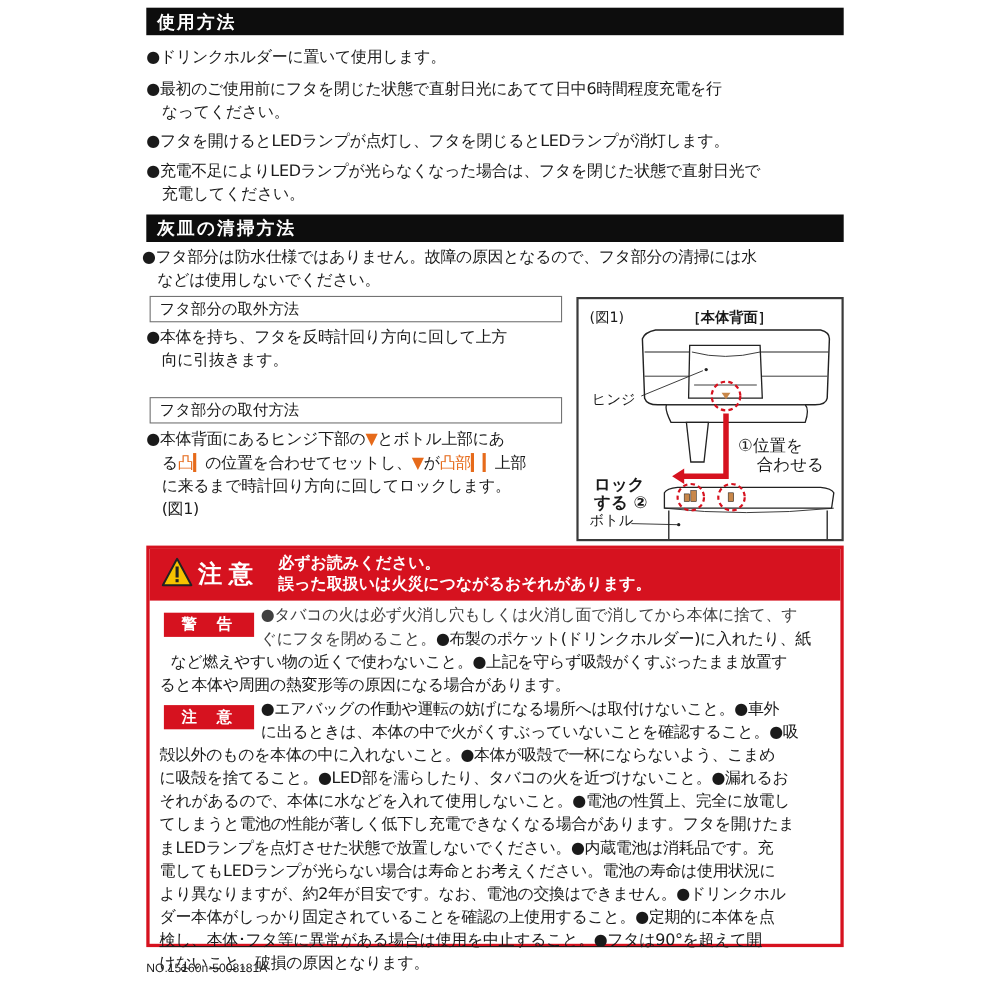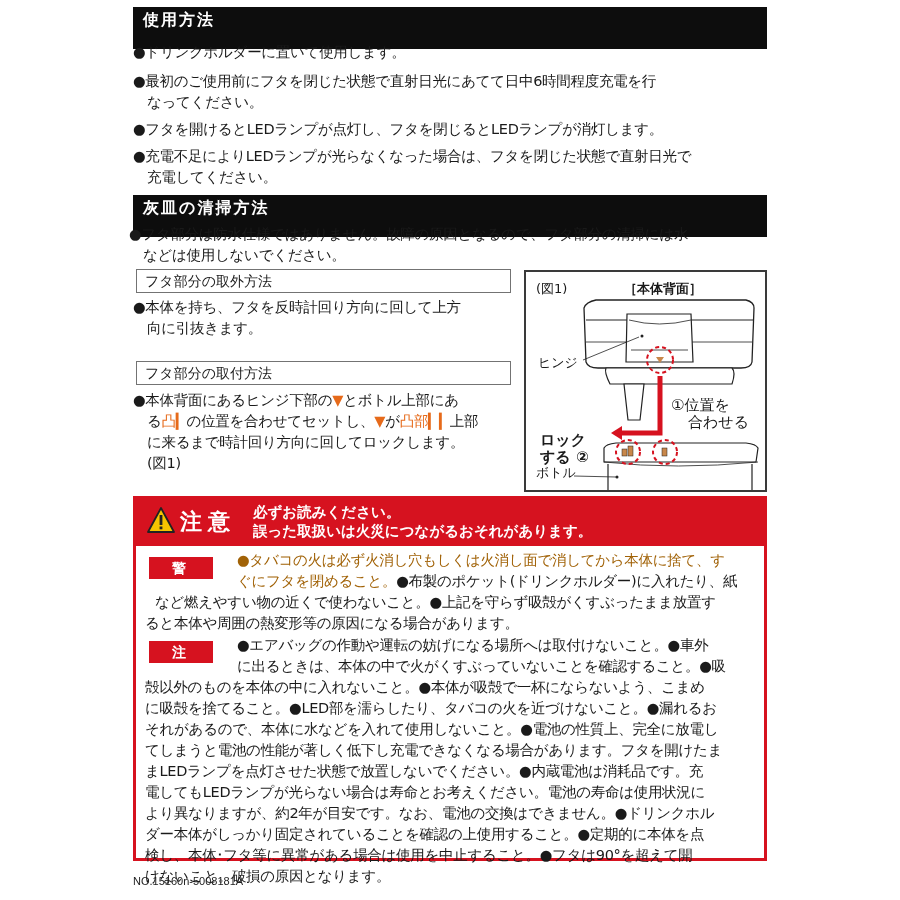--- a/index.html
+++ b/index.html
@@ -2,21 +2,21 @@
 <html><head>
 <meta charset="utf-8">
 <style>
   * { box-sizing: border-box; margin: 0; padding: 0; }
   html, body { width: 900px; height: 900px; background: #ffffff; overflow: hidden; }
   body { font-family: "DejaVu Sans", "Liberation Sans", sans-serif; color: #1a1a1a; position: relative; }
 
   .page { position: absolute; left: 133px; top: 0; width: 634px; }
 
   .section-bar {
-    position: absolute; left: 0; width: 634px; height: 42px;
+    position: absolute; left: 0; width: 634px; height: 25px;
     background: #0d0d0d; color: #ffffff;
     font-weight: bold; font-size: 16px; line-height: 25px;
     padding-left: 10px; letter-spacing: 2px;
   }
 
   .para {
     position: absolute; font-size: 14.5px; line-height: 21px;
     letter-spacing: -0.3px; white-space: nowrap;
   }
   .para .indent { padding-left: 14px; display: block; }
@@ -47,30 +47,30 @@
     position: absolute; left: 44px; top: 8px; color: #fff;
     font-size: 22px; font-weight: bold; letter-spacing: 6px;
   }
   .caution-sub {
     position: absolute; left: 117px; top: 4px; color: #fff;
     font-size: 14.5px; font-weight: bold; line-height: 19px; white-space: nowrap;
   }
   .warn-icon { position: absolute; left: 10px; top: 7px; }
 
   .label-badge {
-    position: absolute; width: 64px; height: 22px; background: #d6121f; color: #fff;
+    position: absolute; width: 82px; height: 22px; background: #d6121f; color: #fff;
     font-weight: bold; font-size: 14px; line-height: 22px; text-align: center;
     letter-spacing: 18px; padding-left: 14px;
   }
 
   .body-text {
     position: absolute; font-size: 14.5px; line-height: 21.5px;
     letter-spacing: -0.3px; white-space: nowrap;
   }
-  .red { color: #a16207; }
+  .red { color: #404040; }
 
   .footer-code {
     position: absolute; left: 133px; top: 875px; font-size: 11px; color: #222;
     font-family: "Liberation Sans", sans-serif;
   }
 </style>
 </head>
 <body>
 
 <div class="page">
@@ -197,18 +197,18 @@
     <div class="body-text" style="left:101px; top:136px;">●エアバッグの作動や運転の妨げになる場所へは取付けないこと。●車外</div>
     <div class="body-text" style="left:101px; top:157px;">に出るときは、本体の中で火がくすぶっていないことを確認すること。●吸</div>
     <div class="body-text" style="left:9px; top:178px;">殻以外のものを本体の中に入れないこと。●本体が吸殻で一杯にならないよう、こまめ</div>
     <div class="body-text" style="left:9px; top:199px;">に吸殻を捨てること。●LED部を濡らしたり、タバコの火を近づけないこと。●漏れるお</div>
     <div class="body-text" style="left:9px; top:220px;">それがあるので、本体に水などを入れて使用しないこと。●電池の性質上、完全に放電し</div>
     <div class="body-text" style="left:9px; top:241px;">てしまうと電池の性能が著しく低下し充電できなくなる場合があります。フタを開けたま</div>
     <div class="body-text" style="left:9px; top:262px;">まLEDランプを点灯させた状態で放置しないでください。●内蔵電池は消耗品です。充</div>
     <div class="body-text" style="left:9px; top:283px;">電してもLEDランプが光らない場合は寿命とお考えください。電池の寿命は使用状況に</div>
     <div class="body-text" style="left:9px; top:304px;">より異なりますが、約2年が目安です。なお、電池の交換はできません。●ドリンクホル</div>
     <div class="body-text" style="left:9px; top:325px;">ダー本体がしっかり固定されていることを確認の上使用すること。●定期的に本体を点</div>
-    <div class="body-text" style="left:9px; top:346px;">検し、本体･フタ等に異常がある場合は使用を中止すること。●フタは90°を超えて開</div>
+    <div class="body-text" style="left:9px; top:346px;text-decoration:underline;">検し、本体･フタ等に異常がある場合は使用を中止すること。●フタは90°を超えて開</div>
     <div class="body-text" style="left:9px; top:367px;">けないこと。破損の原因となります。</div>
   </div>
 </div>
 
 <div class="footer-code">NO.15160n-5008181A</div>
 
 </body></html>

